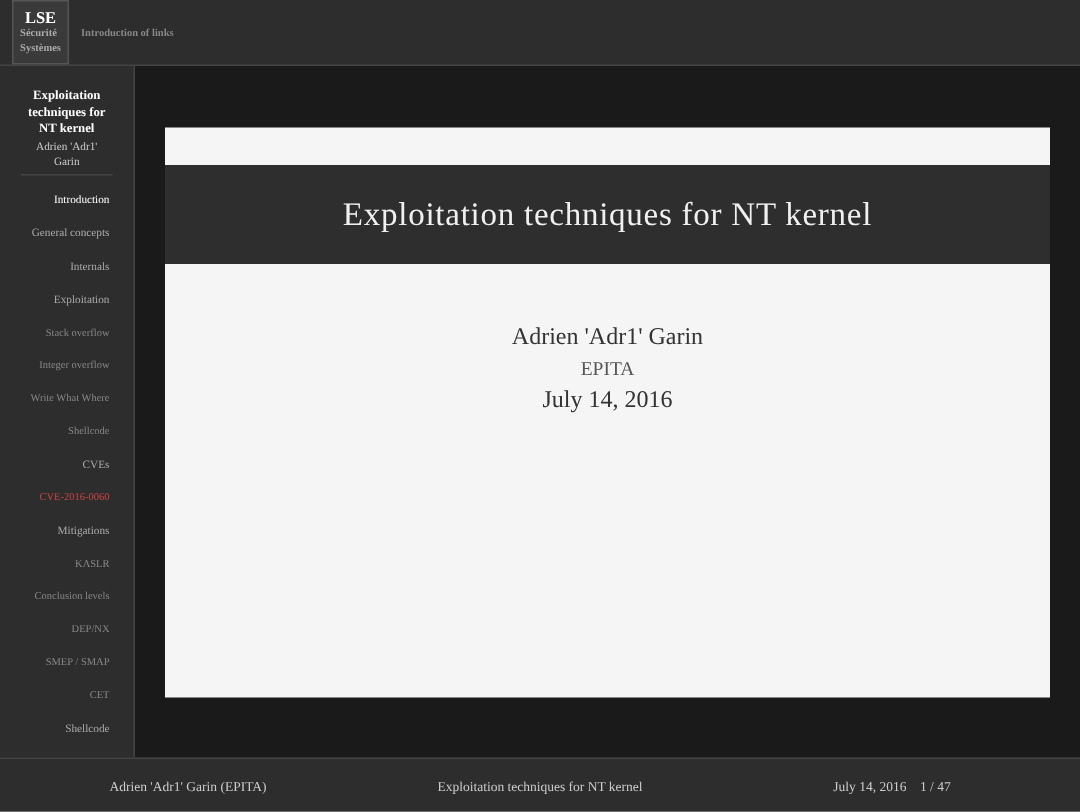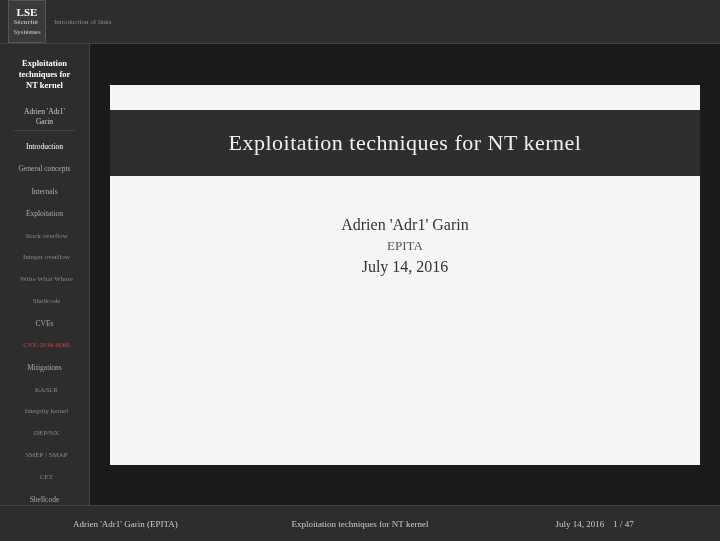--- a/index.html
+++ b/index.html
@@ -49,20 +49,21 @@
       flex-direction: column;
       font-size: 7px;
       color: #aaa;
       line-height: 1.3;
     }
 
     #nav-path {
       margin-left: 8px;
       font-size: 7px;
       color: #888;
+      font-weight: bold;
     }
 
     
     #sidebar {
       width: 90px;
       background: #2d2d2d;
       padding: 8px 14px;
       overflow-y: auto;
       flex-shrink: 0;
       border-right: 1px solid #444;
@@ -77,21 +78,21 @@
       line-height: 1.3;
       text-align: center;
     }
 
     .sidebar-item {
       font-size: 7.5px;
       color: #aaa;
       padding: 1px 2px;
       cursor: pointer;
       line-height: 1.4;
-      text-align: center;
+      text-align: right;
       margin-top: 10px;
     }
 
     .sidebar-item.active {
       color: #fff;
     }
 
     .sidebar-item.sub-item {
       font-size: 7px;
       color: #888;
@@ -242,39 +243,39 @@
   </div>
 
   <div id="body-wrapper">
 
     <div id="sidebar">
       <div class="sidebar-section-title">
         <span>Exploitation</span><br>
         <span>techniques for</span><br>
         <span>NT kernel</span>
       </div>
-      <div class="sidebar-section-title" style="color:#ccc;font-weight:normal;font-size:7.5px;margin-top:16px;">
+      <div class="sidebar-section-title" style="color:#ccc;font-weight:normal;font-size:7.5px;margin-top:2px;">
         <span>Adrien 'Adr1'</span><br>
         <span>Garin</span>
       </div>
       <div class="sidebar-divider"></div>
 
       <div class="sidebar-item active">Introduction</div>
       <div class="sidebar-item">General concepts</div>
       <div class="sidebar-item">Internals</div>
       <div class="sidebar-item">Exploitation</div>
       <div class="sidebar-item sub-item">Stack overflow</div>
       <div class="sidebar-item sub-item">Integer overflow</div>
       <div class="sidebar-item sub-item">Write What Where</div>
       <div class="sidebar-item sub-item">Shellcode</div>
       <div class="sidebar-item">CVEs</div>
       <div class="sidebar-item sub-item active-sub">CVE-2016-0060</div>
       <div class="sidebar-item">Mitigations</div>
       <div class="sidebar-item sub-item">KASLR</div>
-      <div class="sidebar-item sub-item">Integrity kernel</div>
+      <div class="sidebar-item sub-item">Conclusion levels</div>
       <div class="sidebar-item sub-item">DEP/NX</div>
       <div class="sidebar-item sub-item">SMEP / SMAP</div>
       <div class="sidebar-item sub-item">CET</div>
       <div class="sidebar-item">Shellcode</div>
     </div>
 
     <div id="slide-container">
       <div id="slide-white">
 
         <div id="slide-dark-banner">

